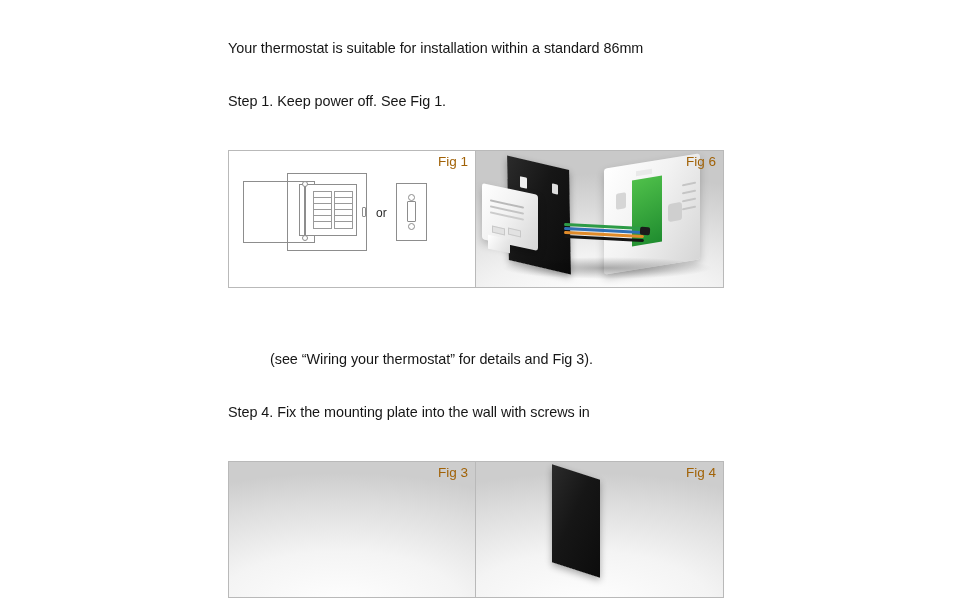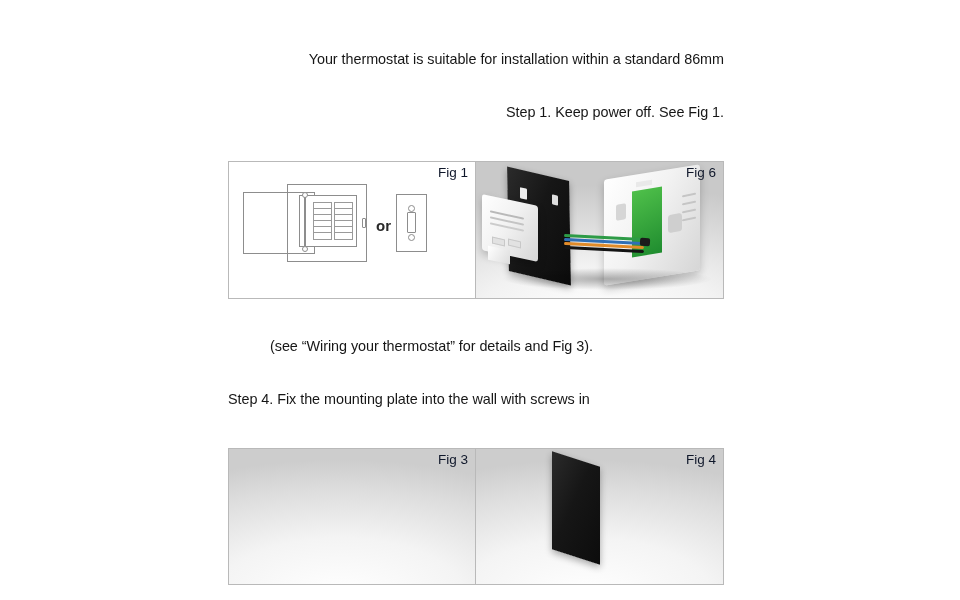--- a/index.html
+++ b/index.html
@@ -35,22 +35,23 @@
     line-height: 17.6px;
     letter-spacing: -0.05px;
     color: #161616;
     white-space: pre-wrap;
   }
   .text-block p {
     margin: 0;
   }
   .text-block p.indent {
     padding-left: 42px;
-  }
-  .pad-top-1 { padding-top: 16px; text-align: right; }
+    margin-top: 24px;
+  }
+  .pad-top-1 { padding-top: 5px; }
   .pad-top-2 { padding-top: 4px; }
   .pad-bot-1 { padding-bottom: 4px; }
 
   
   .fig-row {
     display: flex;
     border: 1px solid #b9b9b9;
     box-sizing: border-box;
     background: #fff;
   }
@@ -61,21 +62,21 @@
     overflow: hidden;
   }
   .fig-cell.left { border-right: 1px solid #b9b9b9; }
 
   .fig-label {
     position: absolute;
     top: 3px;
     right: 7px;
     font-size: 13.5px;
     line-height: 15px;
-    color: #0f172a;
+    color: #a16207;
     z-index: 40;
     font-family: "Liberation Sans", sans-serif;
   }
 
   
   .scene {
     position: absolute;
     inset: 0;
   }
   .scene.plain { background: #ffffff; }
@@ -94,22 +95,22 @@
   .ln { position: absolute; background: #8d8d8d; }
   .bx {
     position: absolute;
     border: 1.2px solid #8d8d8d;
     box-sizing: border-box;
     background: transparent;
   }
   .bx.fill { background: #ffffff; }
   .or-label {
     position: absolute;
-    font-size: 15px;
-    font-weight: bold;
+    font-size: 12px;
+    font-weight: normal;
     color: #2a2a2a;
   }
   .breaker {
     position: absolute;
     border: 1px solid #9a9a9a;
     box-sizing: border-box;
     background: #fff;
   }
   .breaker i {
     display: block;

